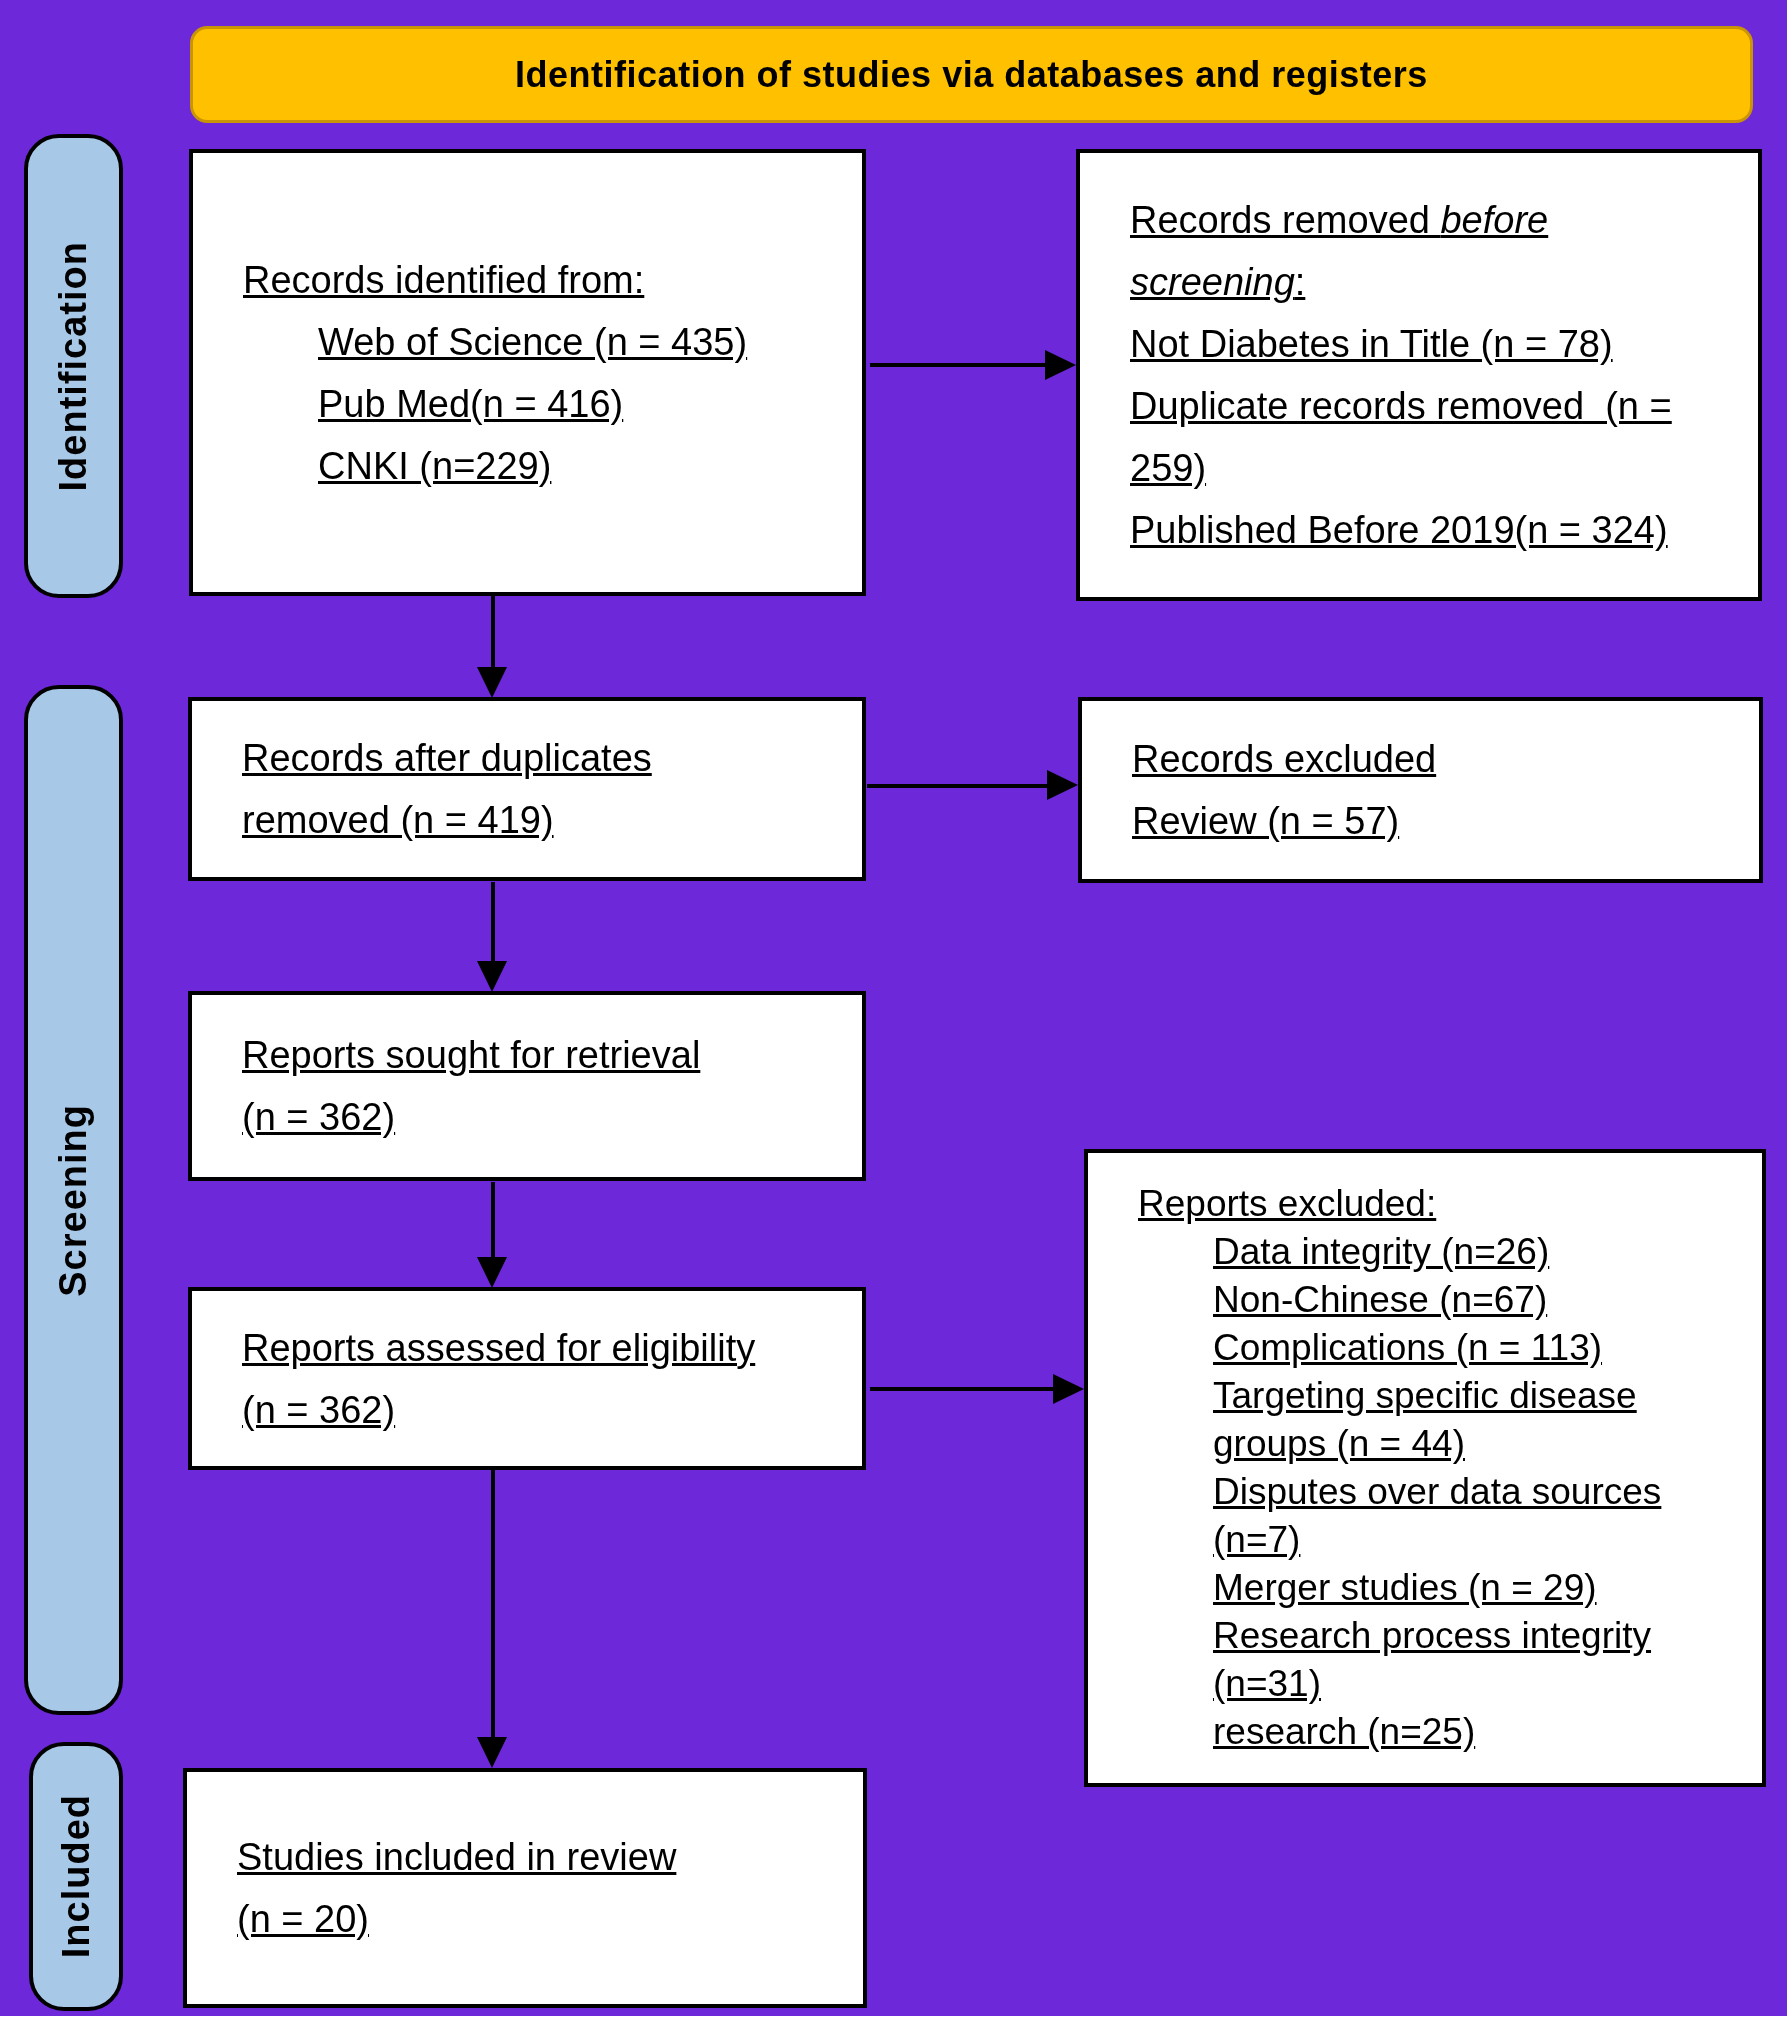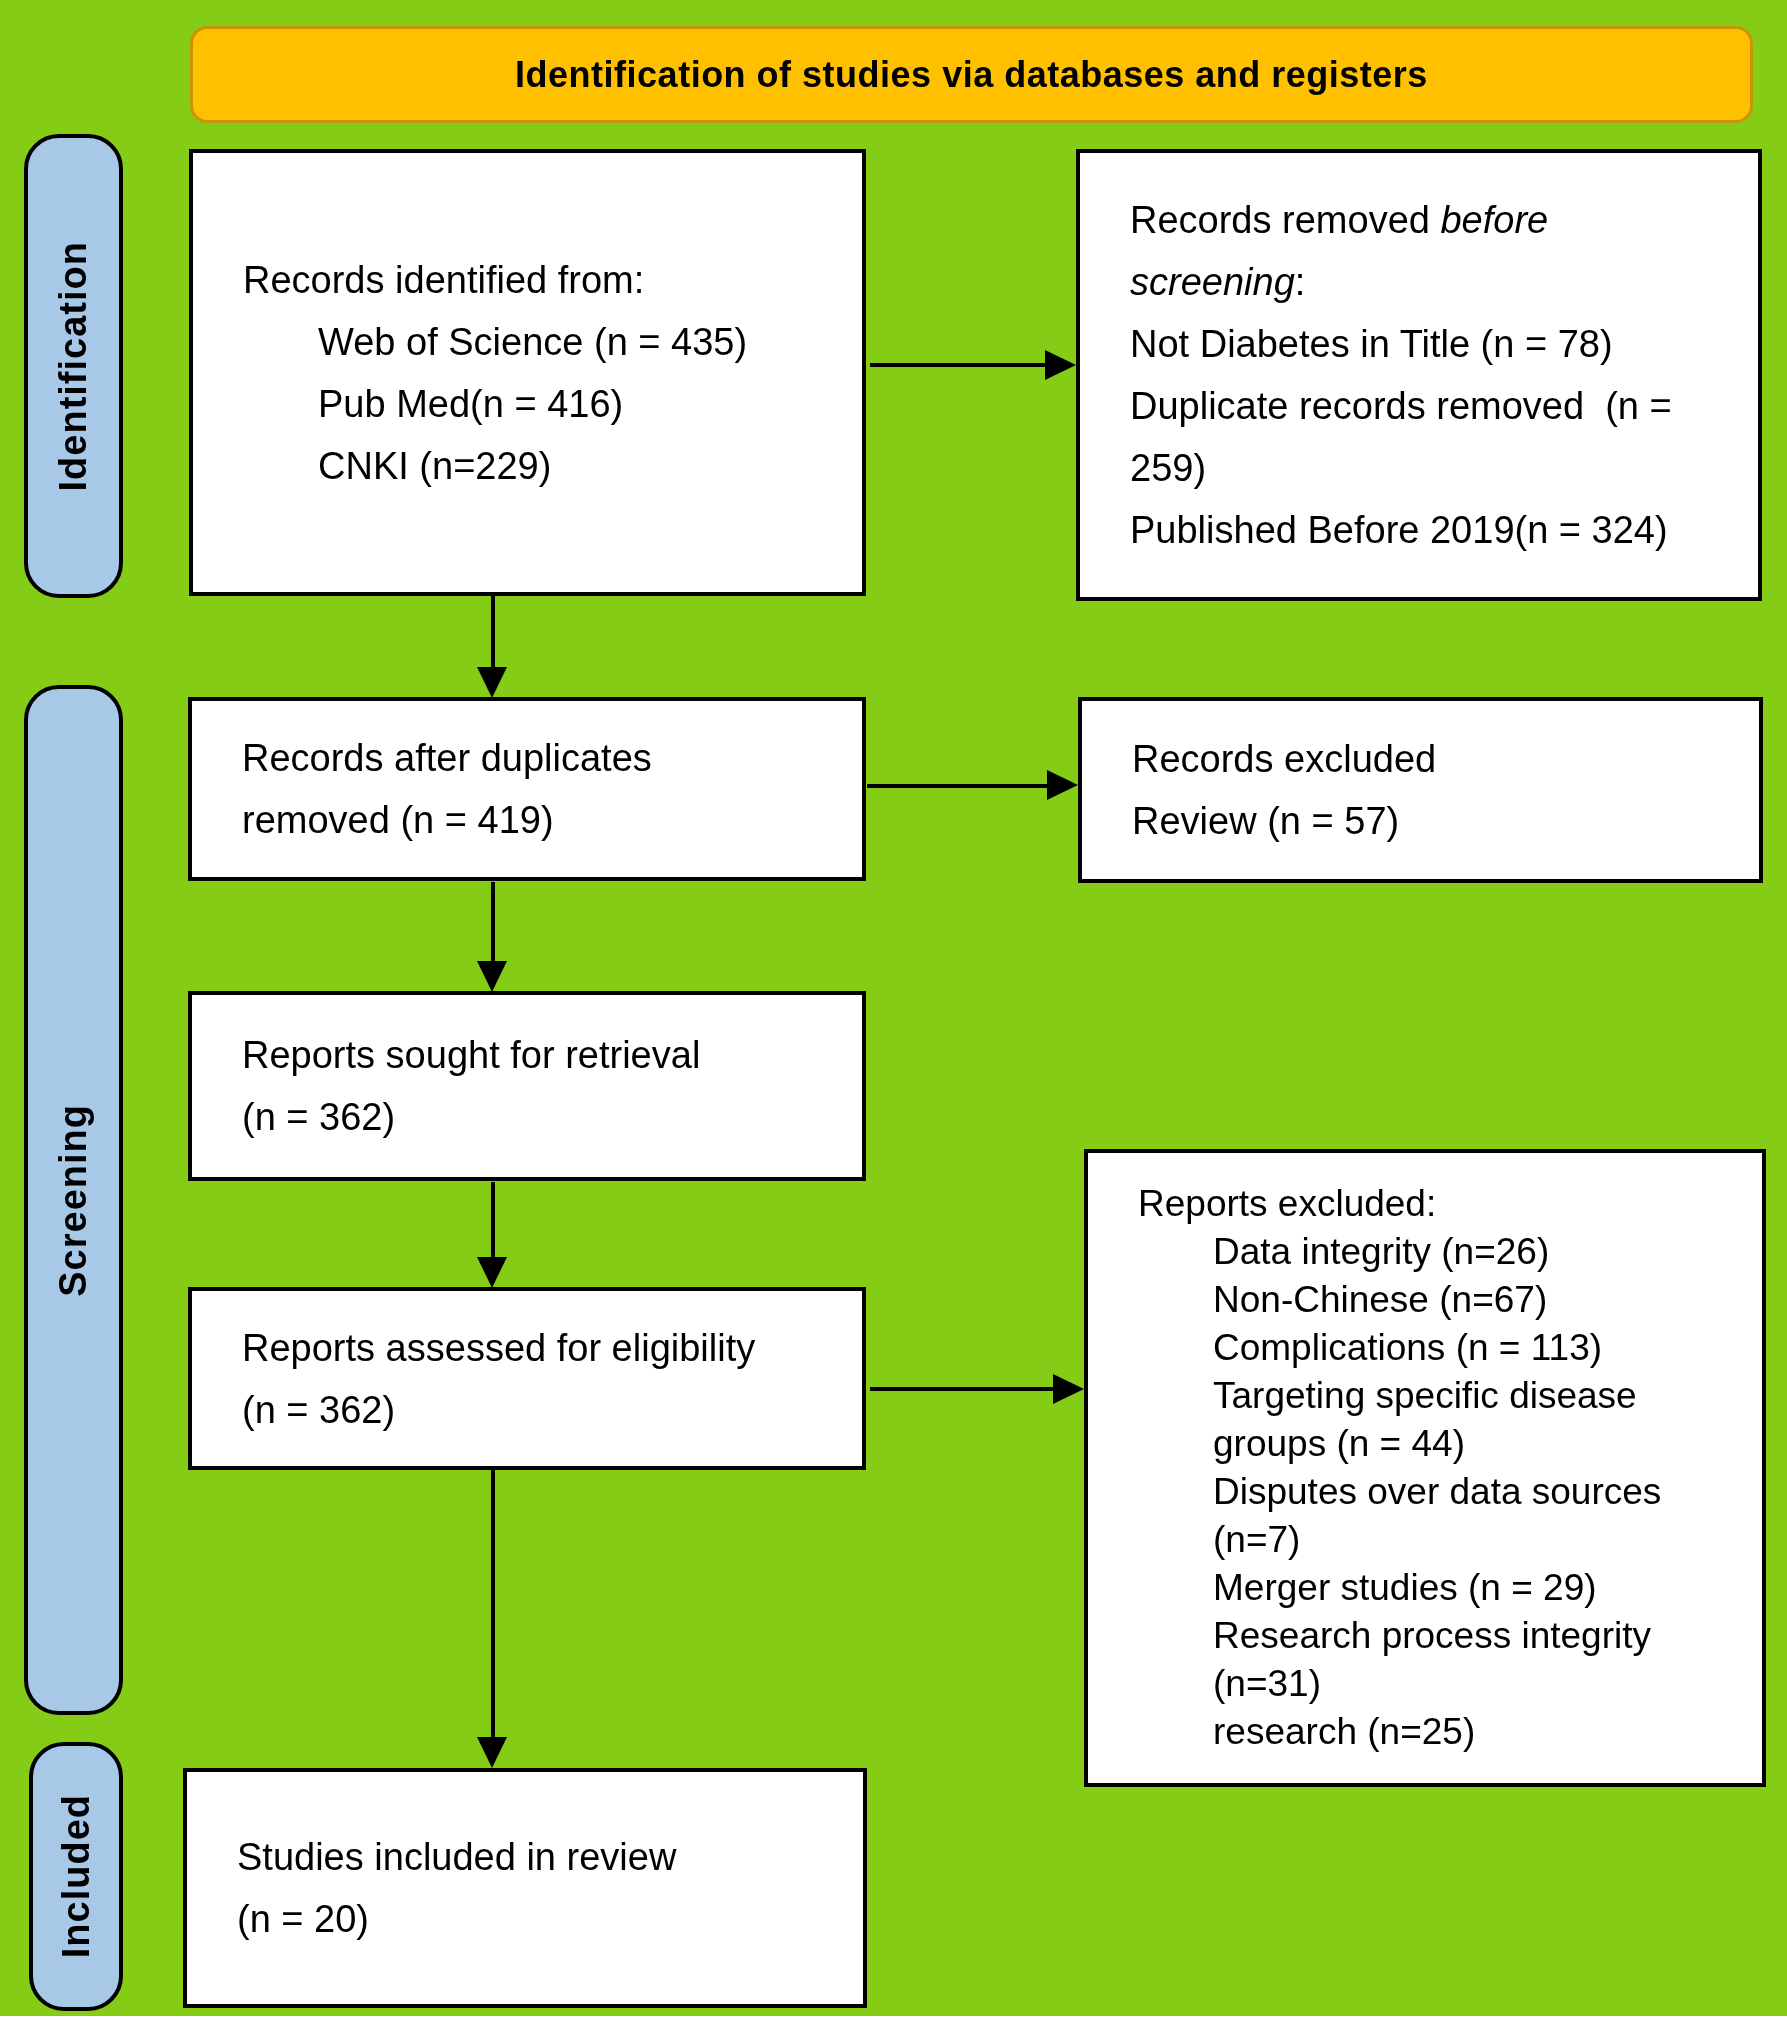--- a/index.html
+++ b/index.html
@@ -6,21 +6,21 @@
     --header-bg:#FFC000;
     --header-border:#C99504;
     --sidebar-bg:#A8C8E8;
     --ink:#000000;
     --box-bg:#FFFFFF;
   }
   html,body{margin:0;padding:0;background:#ffffff;}
   .canvas{
     position:relative;
     width:1788px;height:2016px;
-    background:#84cc16;
+    background:#6d28d9;
     font-family:"Liberation Sans","DejaVu Sans",sans-serif;
     color:var(--ink);
     overflow:hidden;
   }
   .header{
     position:absolute;left:190px;top:26px;width:1563px;height:97px;
     background:var(--header-bg);
     border:3.8px solid var(--header-border);
     border-radius:17.3px;
     display:flex;align-items:center;justify-content:center;
@@ -51,21 +51,21 @@
     border:4.8px solid #000;
     box-sizing:border-box;
     display:flex;align-items:center;
   }
   .box-content{
     width:100%;
     padding-left:50px;padding-right:25px;
     font-size:38px;line-height:62px;color:#000;
   }
   .box-content.dense{font-size:37px;line-height:48px;}
-  .line{white-space:pre-wrap;}
+  .line{white-space:pre-wrap;text-decoration:underline;}
   .line.indent{margin-left:75px;}
   .italic{font-style:italic;}
   .hshaft{position:absolute;background:#000;height:3.8px;}
   .vshaft{position:absolute;background:#000;width:3.8px;}
   .head-right{position:absolute;width:0;height:0;
     border-top:15.4px solid transparent;border-bottom:15.4px solid transparent;
     border-left:31px solid #000;}
   .head-down{position:absolute;width:0;height:0;
     border-left:15.4px solid transparent;border-right:15.4px solid transparent;
     border-top:31px solid #000;}

